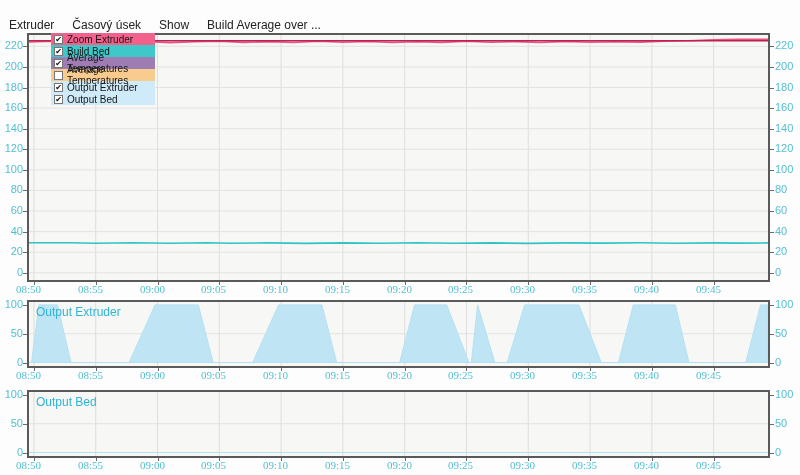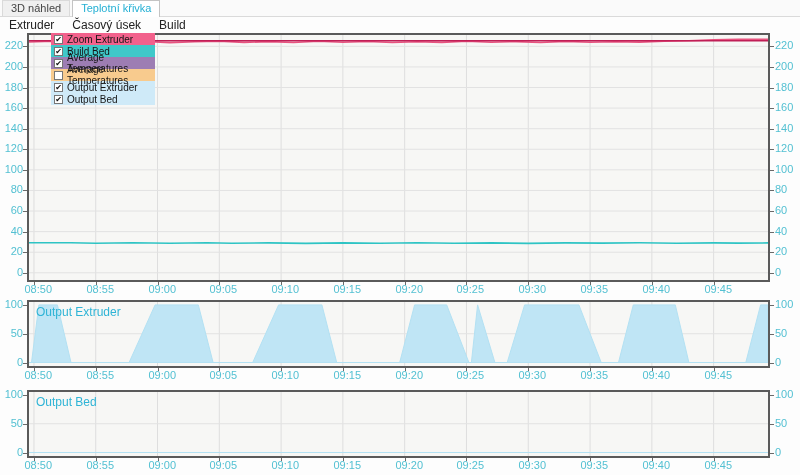--- a/index.html
+++ b/index.html
@@ -18,42 +18,39 @@
 
   .plot{position:absolute;background:#f7f7f5;border:2px solid #5a5a5a;box-sizing:border-box;}
   .plot svg{position:absolute;left:0;top:0;pointer-events:none;}
 
   .chart-title{position:absolute;top:1px;left:0;width:100%;text-align:center;
                font-weight:bold;font-size:13px;color:#17b2da;z-index:1;}
   .output-title{position:absolute;top:3px;left:7px;font-size:12px;color:#2fb4d6;z-index:2;}
 
   .axis-label{position:absolute;font-size:11px;color:#53c0d2;line-height:13px;}
   .ylab-left{text-align:right;}
-  .xlab{text-align:right;}
+  .xlab{text-align:left;font-family:Liberation Serif, serif;}
   .tickmark{position:absolute;background:#6a6a6a;}
 
   .legend{position:absolute;left:22px;top:-2px;width:104px;z-index:3;}
   .legend-row{display:flex;align-items:center;height:12px;font-size:10px;color:#161616;}
   .cb{width:9px;height:9px;box-sizing:border-box;background:#fff;border:1px solid #777;
       font-size:8px;line-height:7px;text-align:center;color:#111;margin:0 4px 0 3px;flex:none;}
 </style>
 </head>
 <body>
 
 <div id="root">
 
-  <div class="tabstrip">
-    <div class="tab">3D náhled</div>
-    <div class="tab active">Teplotní křivka</div>
-  </div>
 
   <div class="menubar">
     <span class="menu-item">Extruder</span>
     <span class="menu-item">Časový úsek</span>
-    <span class="menu-item">Build</span>
+    <span class="menu-item">Show</span>
+    <span class="menu-item">Build Average over ...</span>
   </div>
 
 <div class="plot" style="left: 27px; top: 33px; width: 743px; height: 249px;">
       <svg width="739" height="245">
         <line x1="4.943143812709031" y1="0" x2="4.943143812709031" y2="245" stroke="#dedede" stroke-width="1"></line>
         <line x1="66.73244147157192" y1="0" x2="66.73244147157192" y2="245" stroke="#dedede" stroke-width="1"></line>
         <line x1="128.5217391304348" y1="0" x2="128.5217391304348" y2="245" stroke="#dedede" stroke-width="1"></line>
         <line x1="190.31103678929765" y1="0" x2="190.31103678929765" y2="245" stroke="#dedede" stroke-width="1"></line>
         <line x1="252.10033444816054" y1="0" x2="252.10033444816054" y2="245" stroke="#dedede" stroke-width="1"></line>
         <line x1="313.88963210702343" y1="0" x2="313.88963210702343" y2="245" stroke="#dedede" stroke-width="1"></line>

